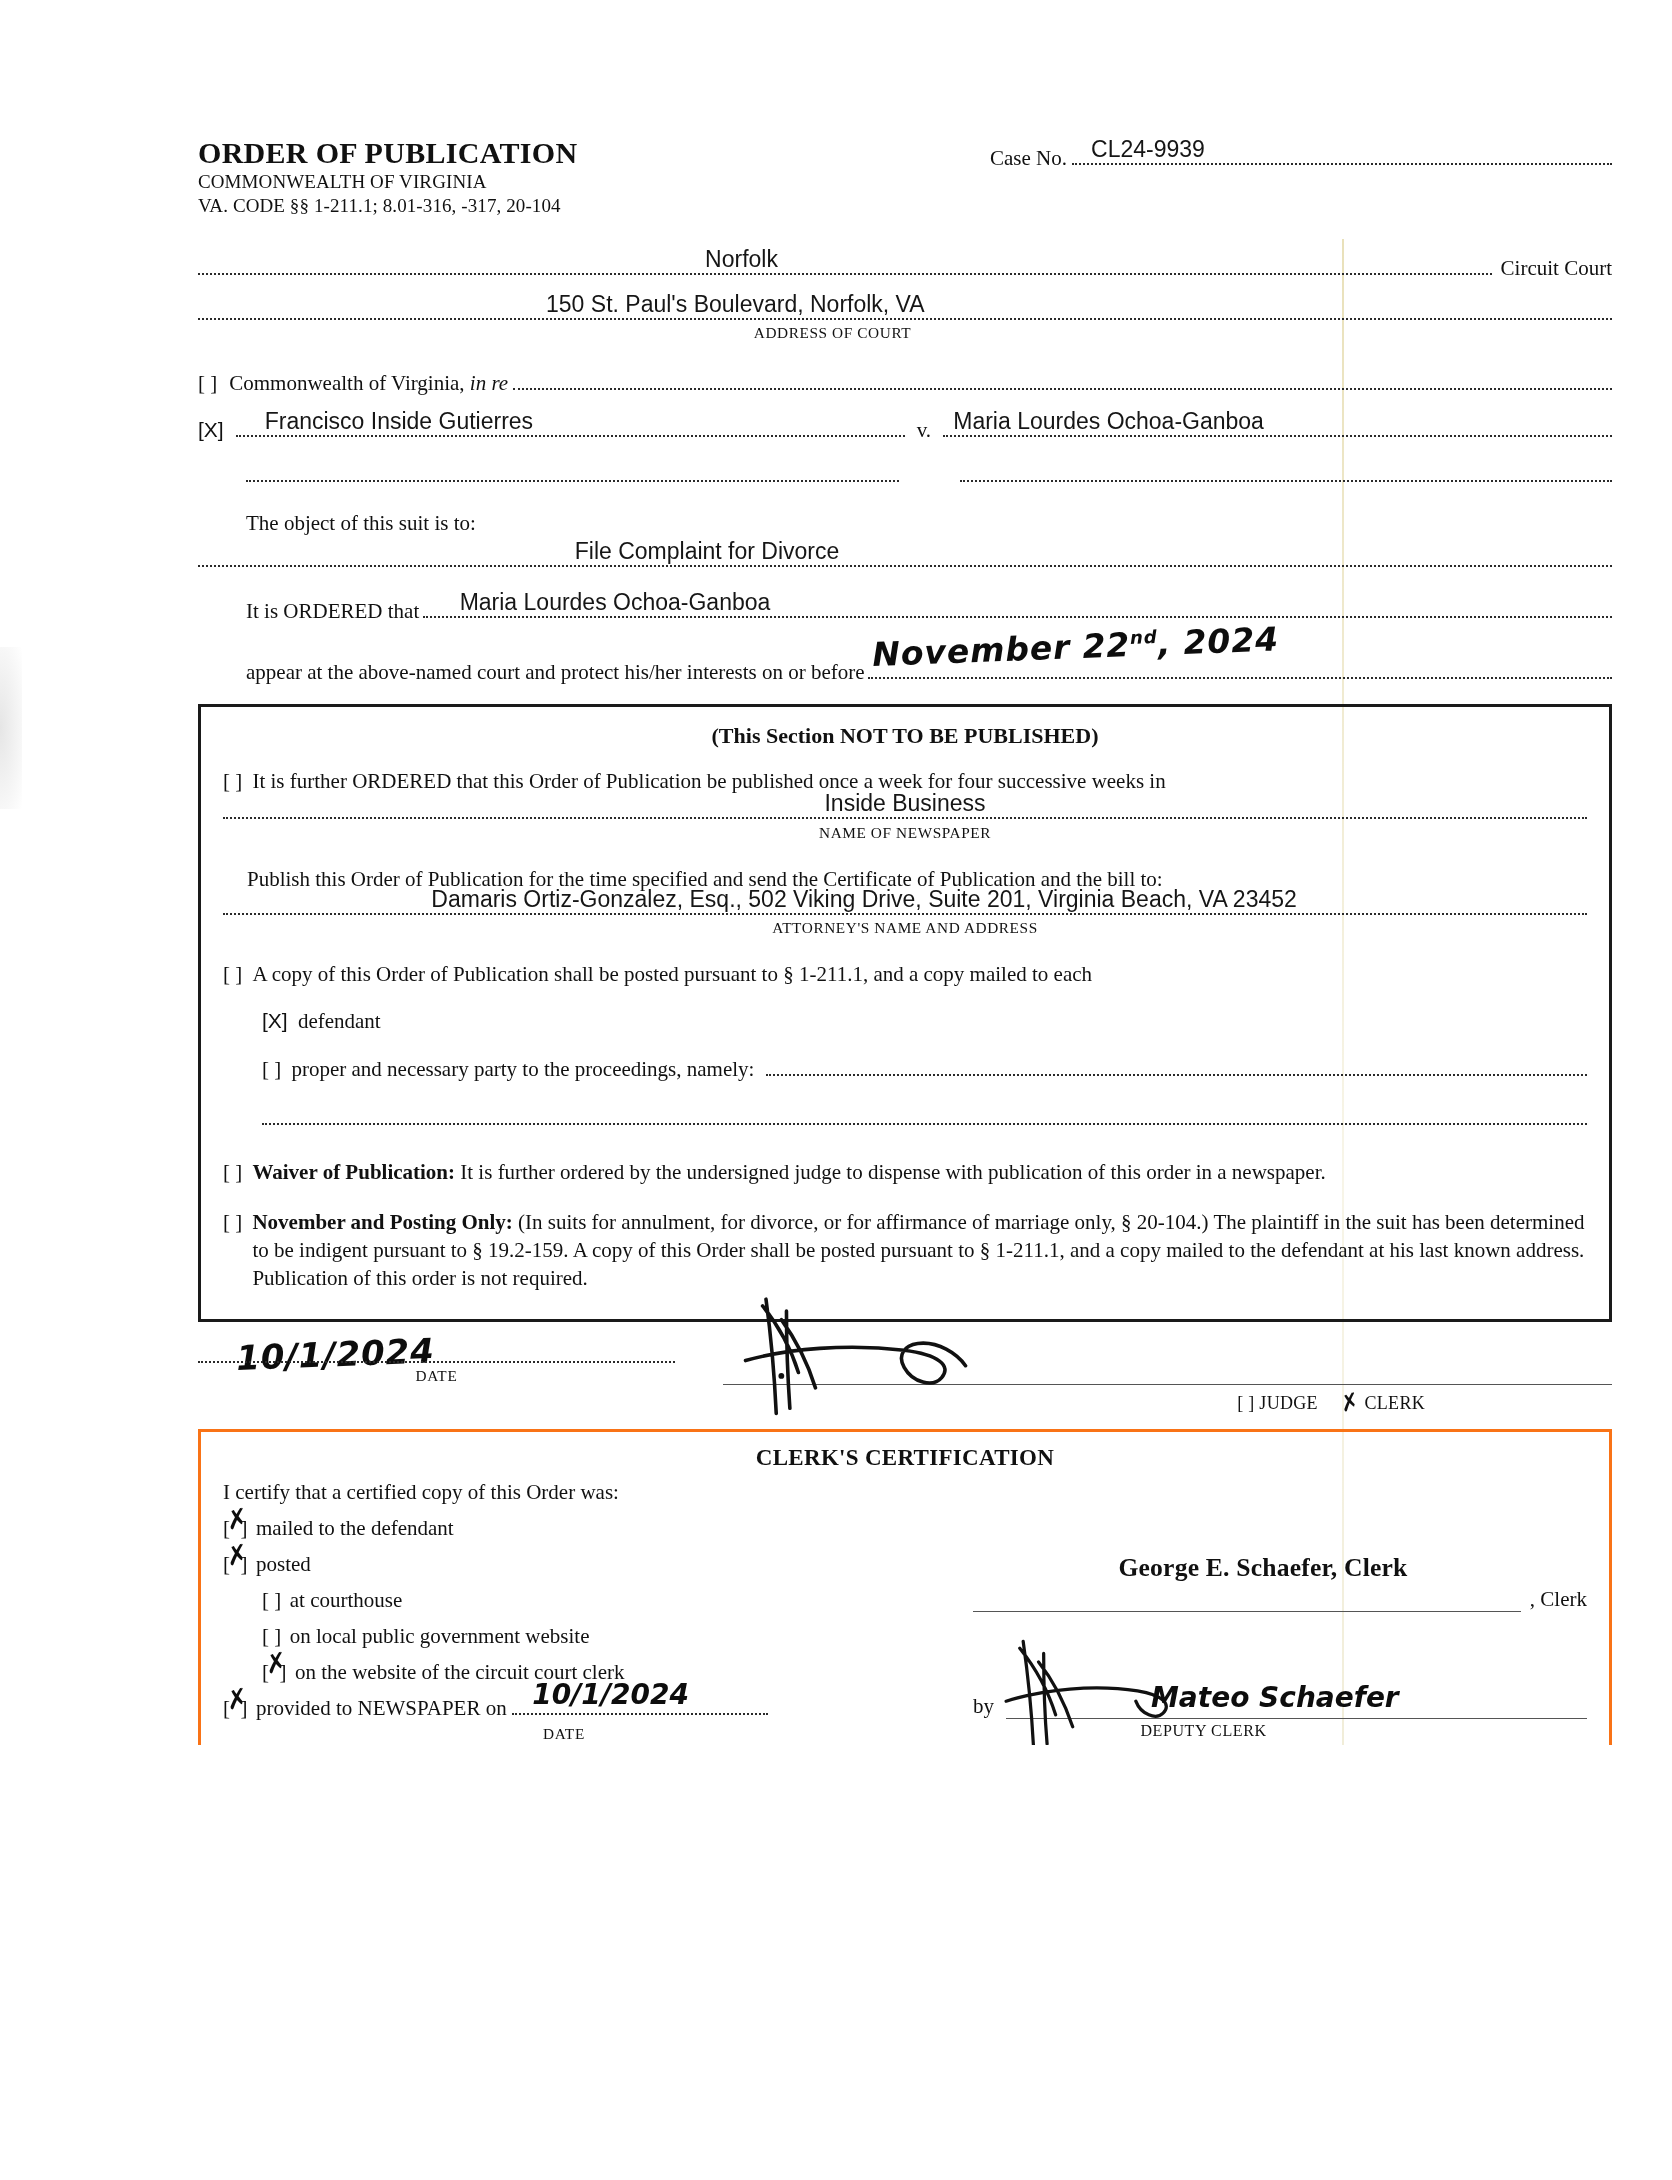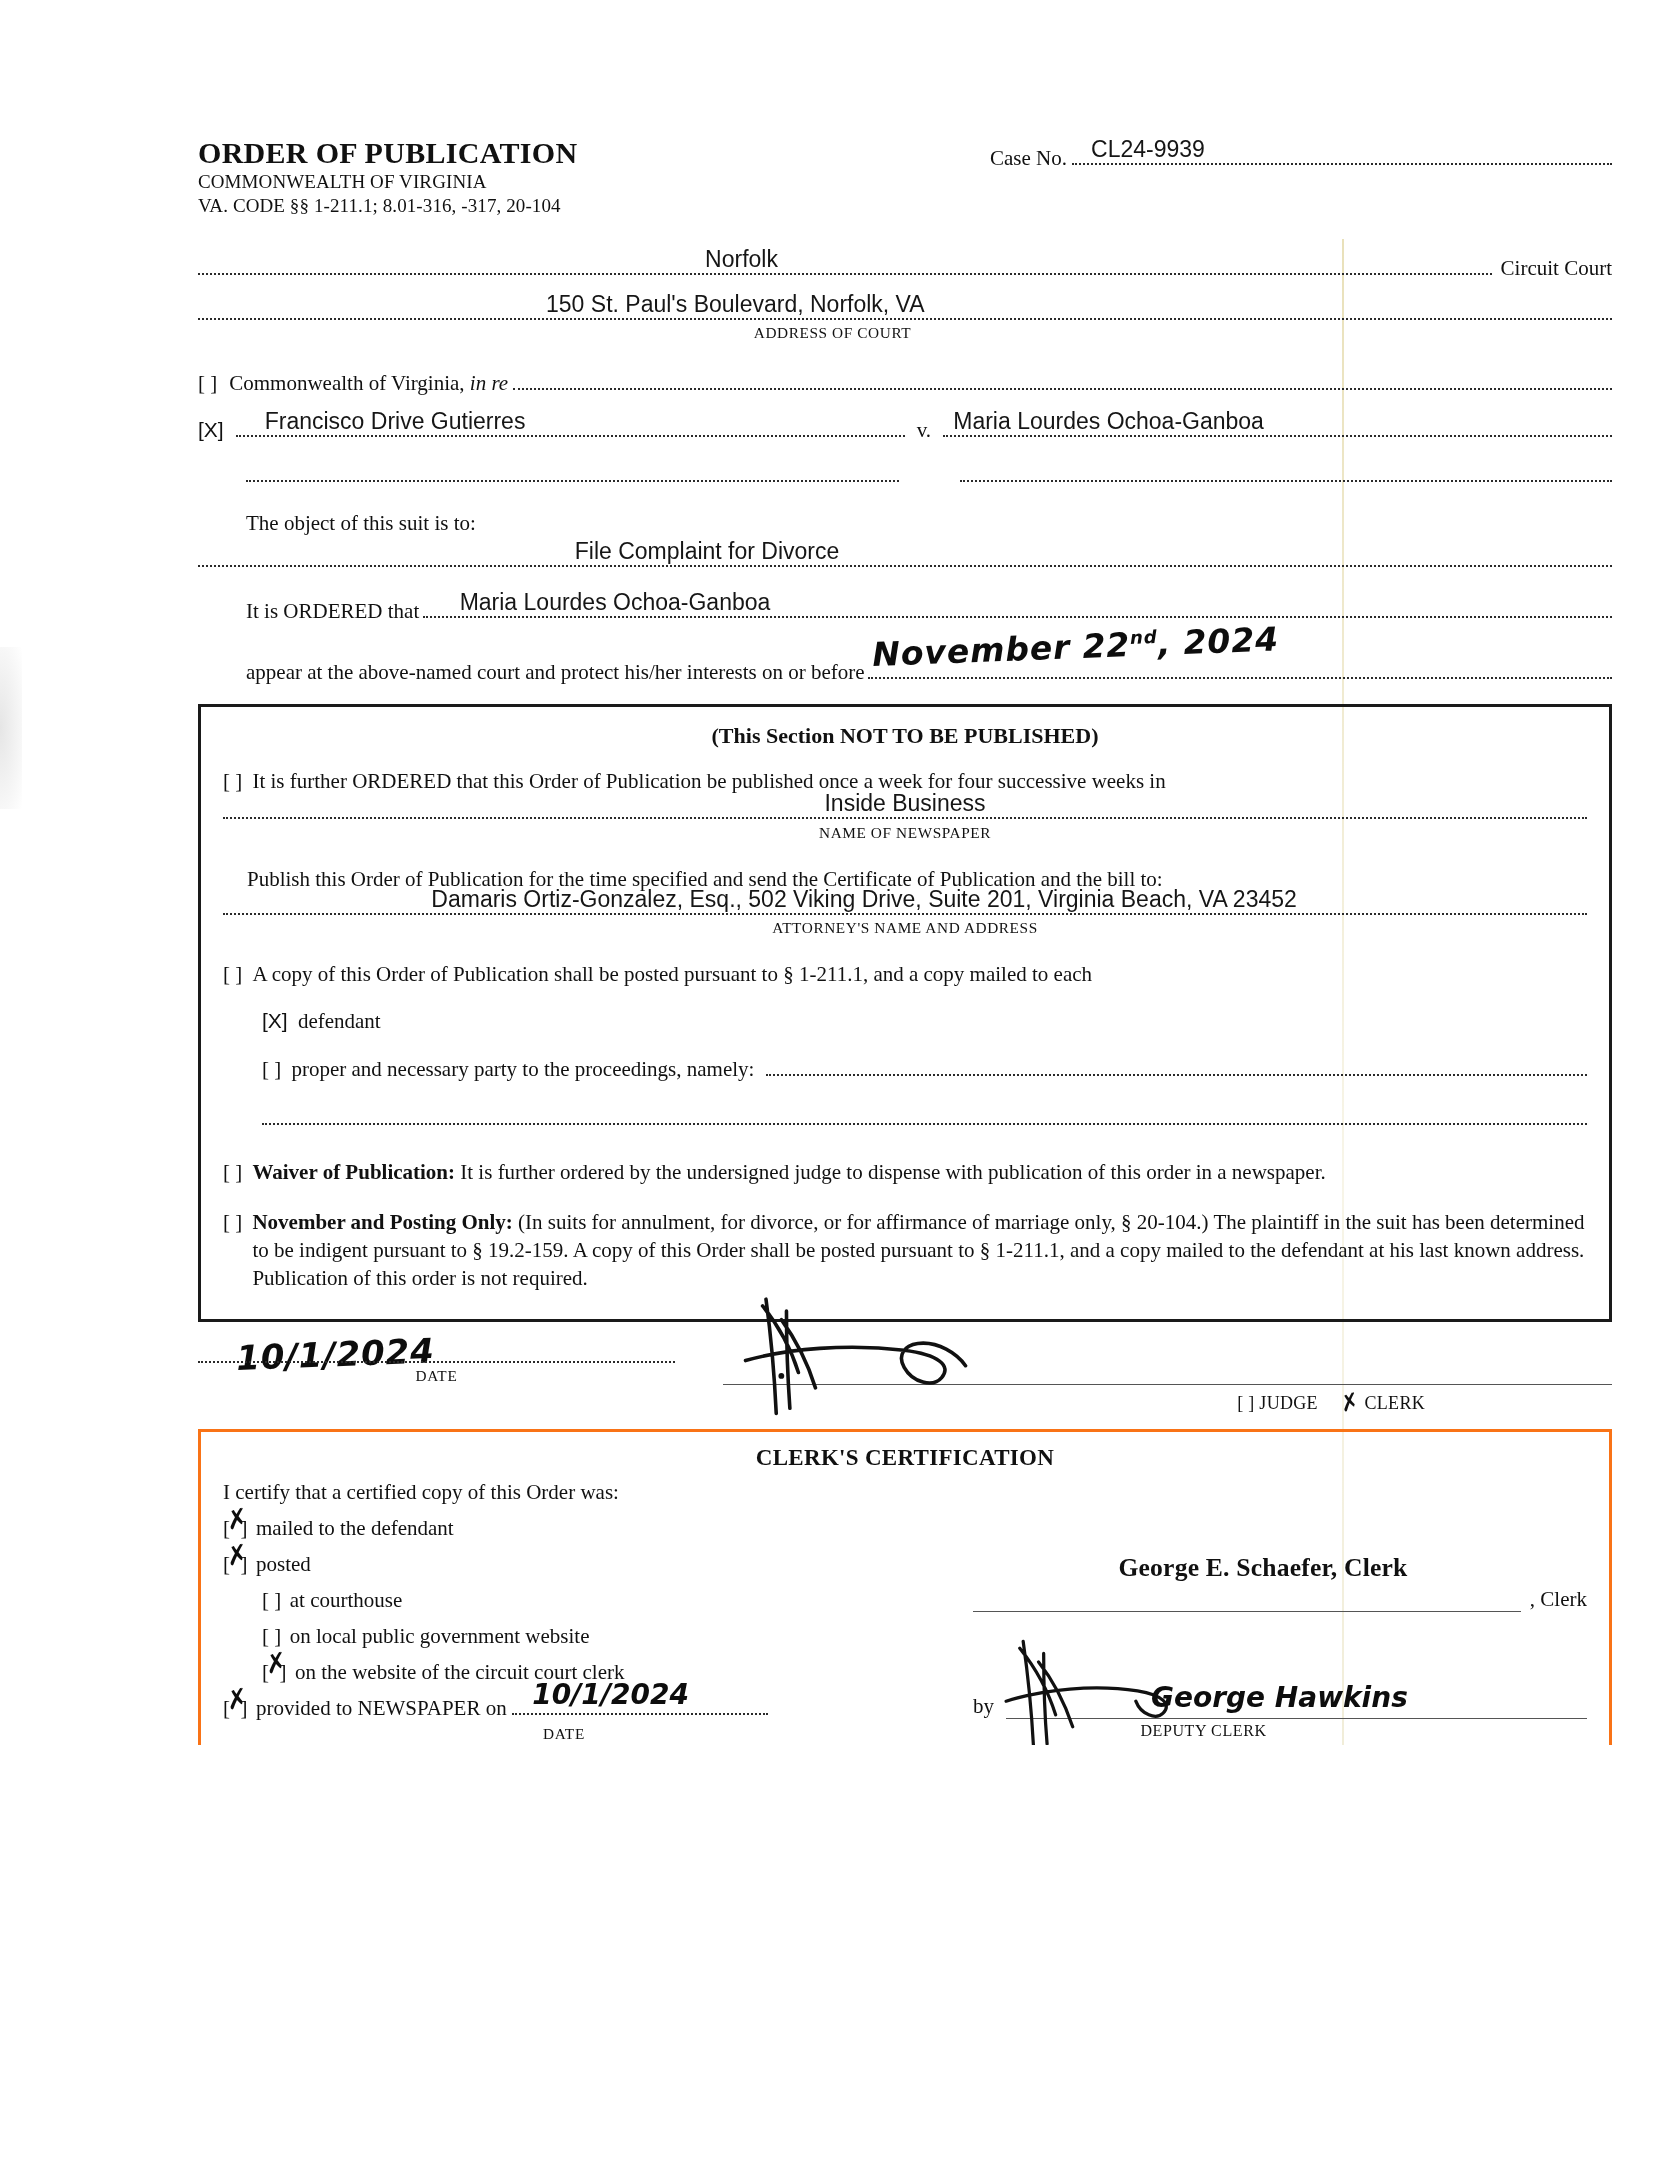--- a/index.html
+++ b/index.html
@@ -351,21 +351,21 @@
       <span class="lbl">
         <span>Commonwealth of Virginia,</span>
         <i>in re</i>
       </span>
       <span class="dotline"></span>
     </div>
 
     <div class="vs-row">
       <span class="cbx">[X]</span>
       <span class="dotline" style="margin-left:12px;">
-        <span class="fillval pad" style="left:29px;">Francisco Drive Gutierres</span>
+        <span class="fillval pad" style="left:29px;">Francisco Inside Gutierres</span>
       </span>
       <span class="vsep">v.</span>
       <span class="dotline">
         <span class="fillval pad" style="left:10.2px;">Maria Lourdes Ochoa-Ganboa</span>
       </span>
     </div>
 
     <div class="blank-row">
       <span class="dotline"></span>
       <span class="gap"></span>
@@ -525,21 +525,21 @@
             <span class="ln"></span>
             <span class="tail">, Clerk</span>
           </div>
 
           <div class="deputy-row">
             <span class="by">by</span>
             <span class="ln">
               <svg class="sigmark" width="256" height="111" viewBox="0 0 300 130" style="left:-5.1px; bottom:-31px;">
                 <path d="M26 4 C32 46, 36 88, 38 126 M22 12 C38 32, 54 58, 64 90 M50 18 C50 62, 52 100, 54 124 M44 28 C60 48, 74 74, 84 104 M6 74 C50 60, 110 54, 160 62 C190 67, 200 78, 190 88 C182 96, 164 90, 158 74" fill="none" stroke="#111" stroke-width="3.8" stroke-linecap="round"></path>
               </svg>
-              <span class="handsm" style="position:absolute;bottom:3.4px;left:145px;white-space:nowrap;">George Hawkins</span>
+              <span class="handsm" style="position:absolute;bottom:3.4px;left:145px;white-space:nowrap;">Mateo Schaefer</span>
             </span>
           </div>
           <div class="deputy-cap" style="margin-left:-153px;">DEPUTY CLERK</div>
         </div>
       </div>
     </div>
 
     <div class="footer">FORM CC-1434 MASTER FINAL 07/15</div>
   </div>
 </div>

